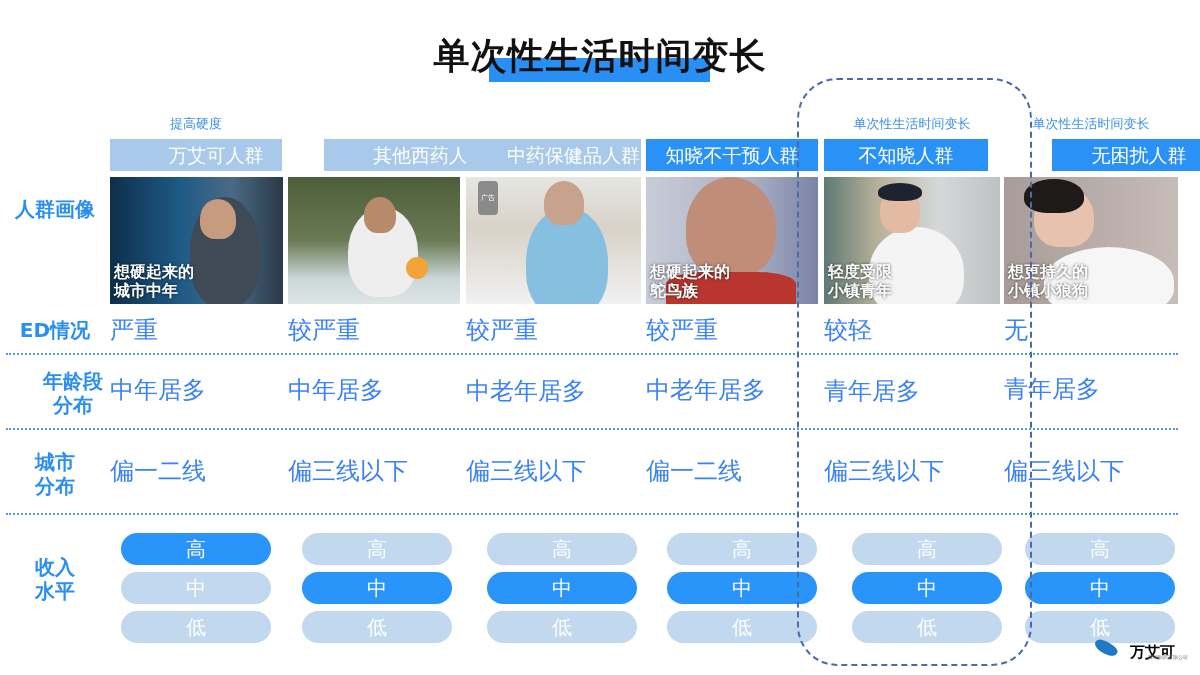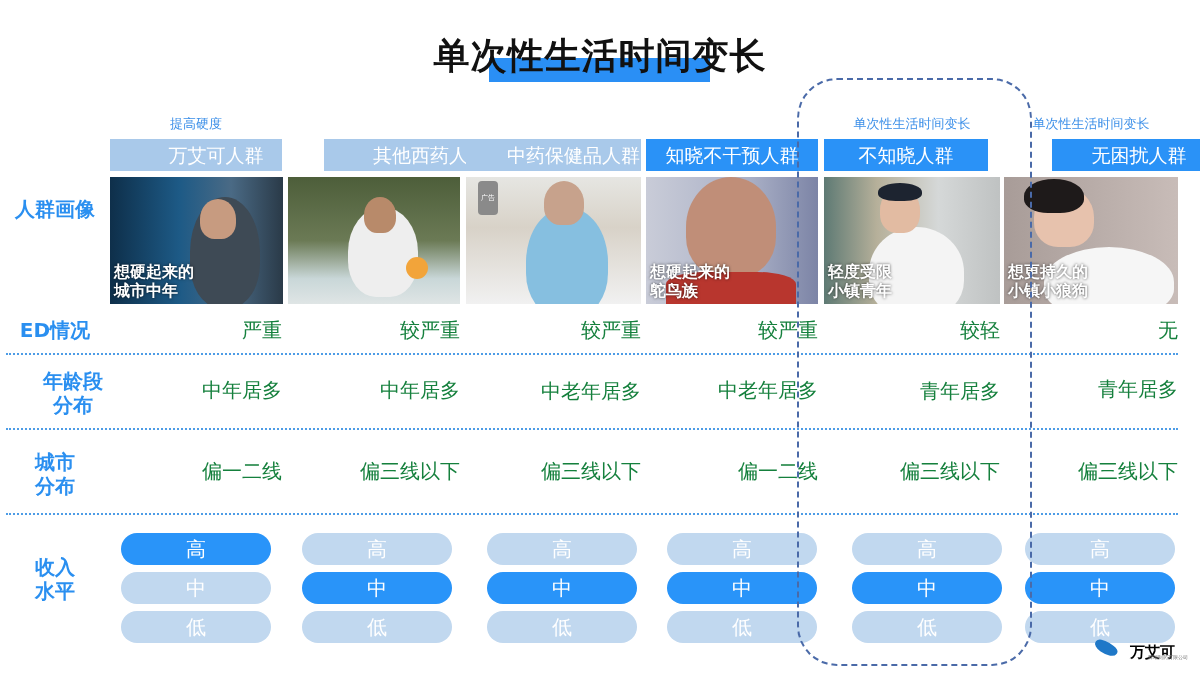--- a/index.html
+++ b/index.html
@@ -23,21 +23,21 @@
   .photo { position: absolute; top: 177px; height: 127px; overflow: hidden; }
   .photo .cap { position: absolute; left: 4px; bottom: 4px; font-size: 16px; line-height: 19px; color: #fff;
                 text-shadow: 0 0 3px rgba(0,0,0,0.7); font-weight: bold; white-space: pre-line; }
   .photo .badge { position: absolute; left: 12px; top: 4px; font-size: 7px; color: #fff; background: #8a8a8a;
                   border-radius: 4px; padding: 12px 3px; line-height: 10px; font-family: Liberation Serif, serif; }
   .person { position: absolute; border-radius: 50% 50% 40% 40%; }
 
   .row-label { position: absolute; left: 0; width: 110px; text-align: center; font-weight: bold;
                font-size: 20px; color: #2a8ff0; line-height: 24px; }
 
-  .cell { position: absolute; text-align: right; font-size: 20px; color: #15803d; line-height: 26px; white-space: nowrap; }
+  .cell { position: absolute; text-align: left; font-size: 24px; color: #3b82f6; line-height: 26px; white-space: nowrap; }
 
   .divider { position: absolute; left: 6px; width: 1172px; border-top: 2px dotted #4d9ce6; height: 0; }
 
   .pill { position: absolute; width: 150px; height: 32px; border-radius: 16px; text-align: center;
           line-height: 32px; font-size: 20px; color: #ffffff; }
   .pill.on { background: #2994f9; }
   .pill.off { background: #c1d8ef; }
 
   .logo { position: absolute; left: 1092px; top: 632px; width: 100px; height: 40px; }
   .logo .mark { position: absolute; left: 2px; top: 10px; width: 24px; height: 12px; background: #1f78c8;

